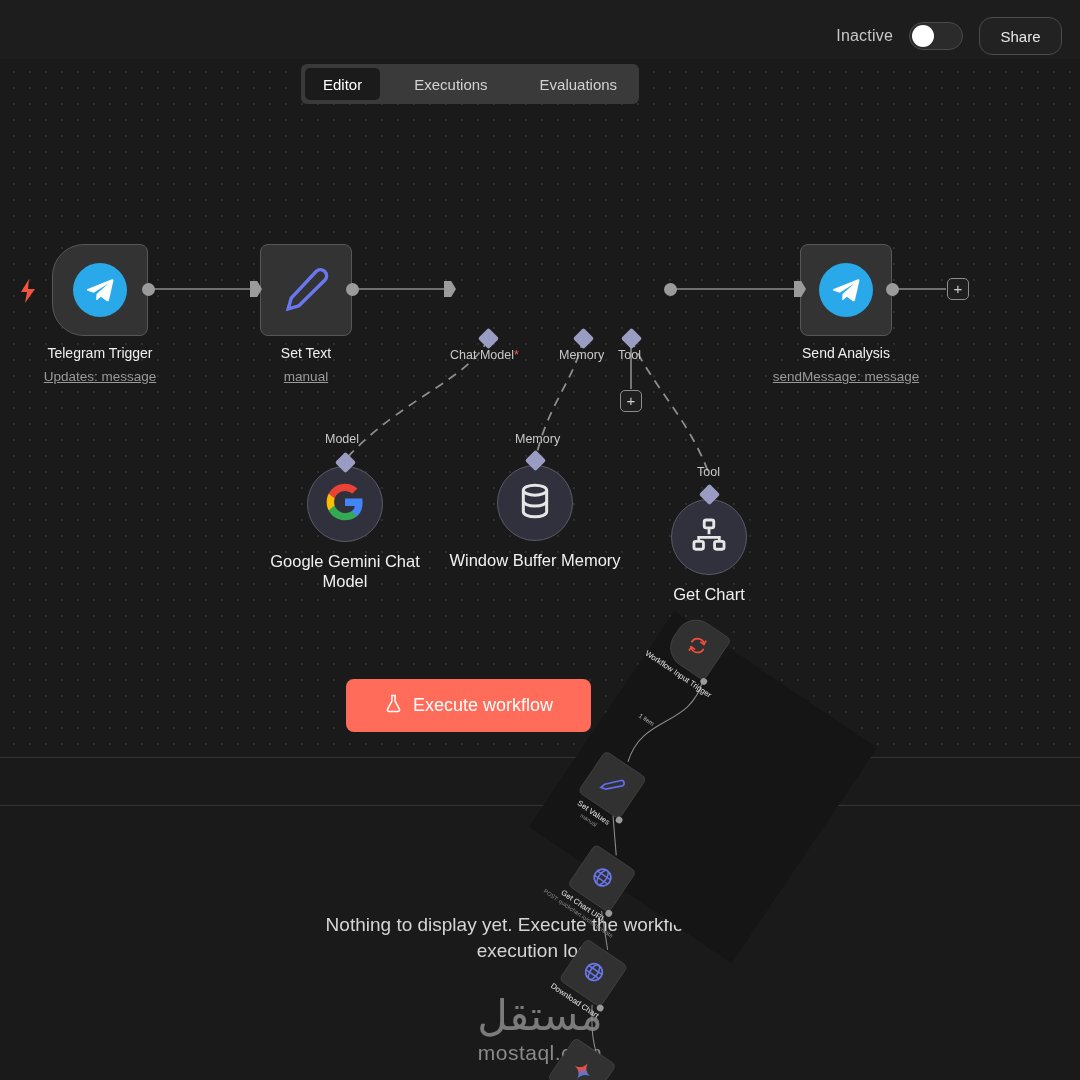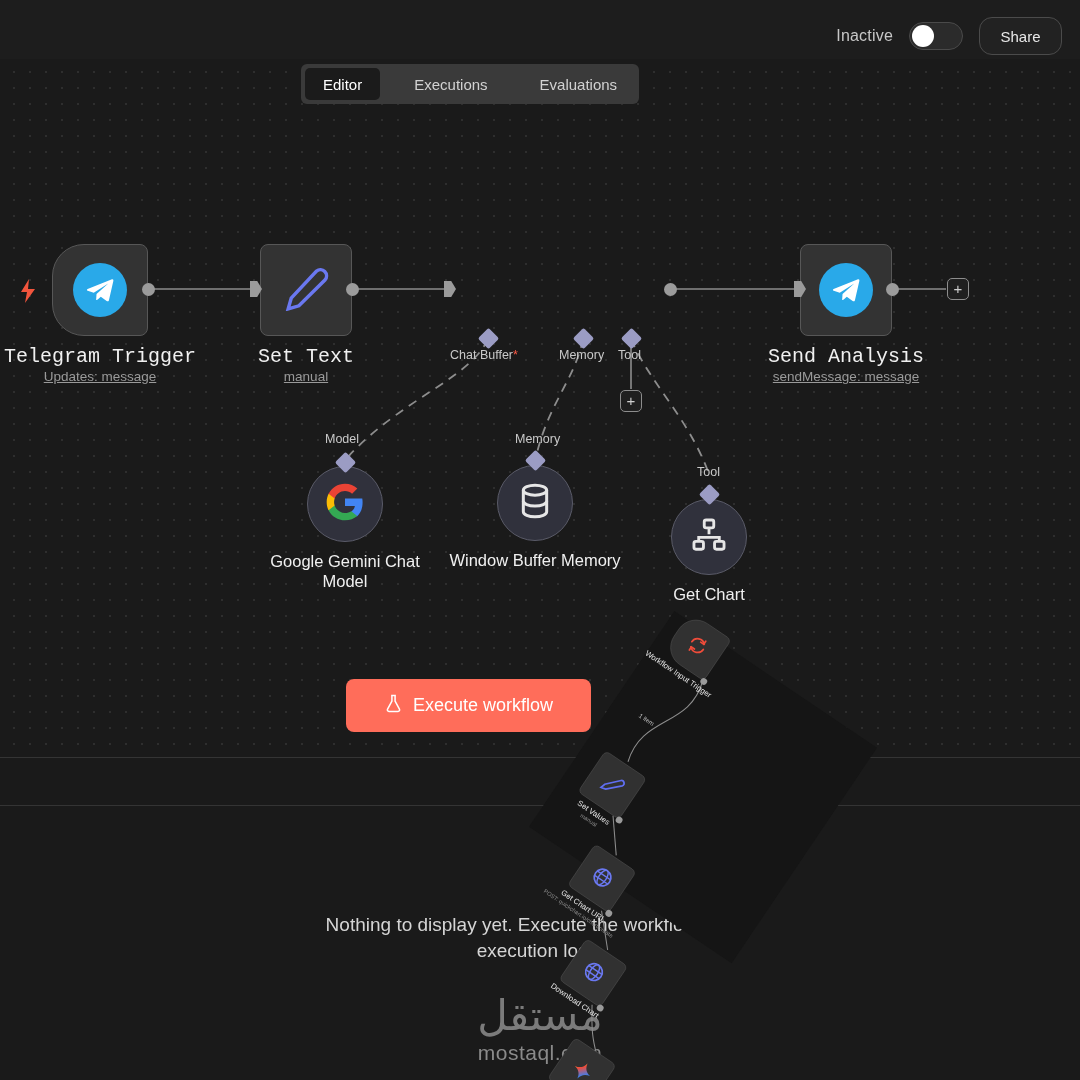--- a/index.html
+++ b/index.html
@@ -69,21 +69,21 @@
   .node {
     position: absolute; background: #333333;
     border: 1px solid #575757; border-radius: 8px;
     display: flex; align-items: center;
     z-index: 5;
   }
   .node.trigger { border-radius: 32px 8px 8px 32px; }
   .node-title {
     position: absolute; top: 100%; left: 50%; transform: translateX(-50%);
     margin-top: 10px; white-space: nowrap;
-    color: #f0f0f0; font-size: 20px; text-align: center; line-height: 1.15; font-family: Liberation Mono, monospace;
+    color: #f0f0f0; font-size: 14px; text-align: center; line-height: 1.15;
   }
   .node-sub {
     position: absolute; top: 100%; left: 50%; transform: translateX(-50%);
     margin-top: 34px; white-space: nowrap;
     color: #9a9a9a; font-size: 13.5px; text-align: center; text-decoration: underline;
   }
 
   
   .subnode {
     position: absolute; width: 76px; height: 76px; border-radius: 50%;
@@ -245,21 +245,21 @@
       <div class="node-title">Set Text</div>
       <div class="node-sub">manual</div>
     </div>
     <div class="io-dot" style="left:346px; top:224px;"></div>
 
     <div class="io-arrow" style="left:444px; top:222px;"></div>
     <div class="io-dot" style="left:664px; top:224px;"></div>
 
     <div class="diamond" style="left:481px; top:272px;"></div>
     <div class="conn-label" style="left:450px; top:289px;">
-      <span>Chat Buffer</span><span class="req-star">*</span>
+      <span>Chat Model</span><span class="req-star">*</span>
     </div>
     <div class="diamond" style="left:576px; top:272px;"></div>
     <div class="conn-label" style="left:559px; top:289px;">Memory</div>
     <div class="diamond" style="left:624px; top:272px;"></div>
     <div class="conn-label" style="left:618px; top:289px;">Tool</div>
     <div class="plus-btn" style="left:620px; top:331px;">+</div>
 
     <div class="io-arrow" style="left:794px; top:222px;"></div>
     <div class="node" style="left:800px; top:185px; width:92px; height:92px; justify-content:center;">
       <div style="width:54px;height:54px;border-radius:50%;background:#29a9e9;display:flex;align-items:center;justify-content:center;">

